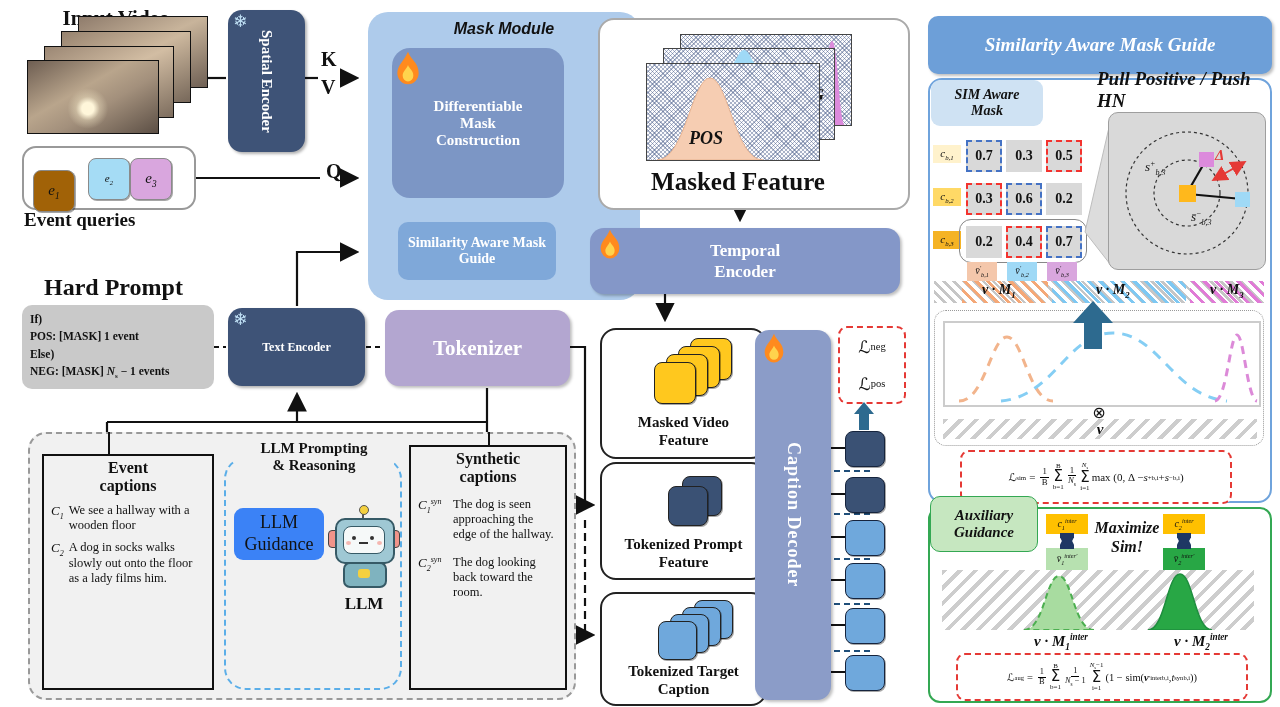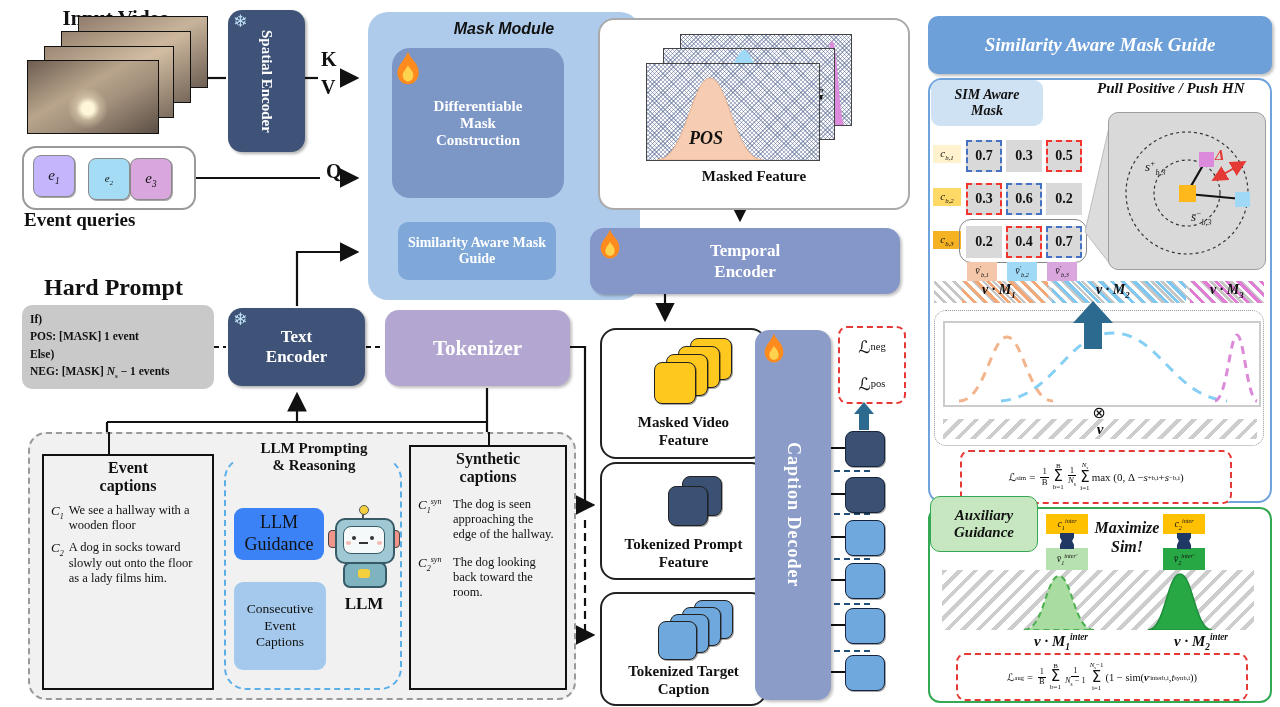--- a/index.html
+++ b/index.html
@@ -99,21 +99,21 @@
   <div class="abs rbox" style="left:228px;top:10px;width:77px;height:142px;background:#3E5377;box-shadow:2px 2px 3px rgba(0,0,0,.3)">
     <span class="snow">❄</span>
     <div class="vtext bold white ctr" style="width:100%;height:100%;font-size:15px;line-height:1.6">Spatial Encoder</div>
   </div>
 
   <div class="abs bold" style="left:321px;top:48px;font-size:20px">K</div>
   <div class="abs bold" style="left:321px;top:76px;font-size:20px">V</div>
   <div class="abs bold" style="left:326px;top:160px;font-size:20px">Q</div>
 
   <div class="abs" style="left:22px;top:146px;width:170px;height:60px;border:2px solid #999;border-radius:14px;background:#fff">
-    <div class="sq ctr it" style="left:9px;top:7px;width:40px;height:40px;background:#c4b5fd;border-color:#8a8a8a">
+    <div class="sq ctr it" style="left:9px;top:22px;width:40px;height:40px;background:#a16207;border-color:#8a8a8a">
       <span style="font-size:15px"><span>e</span><sub>1</sub></span>
     </div>
     <div class="sq ctr it" style="left:64px;top:10px;width:40px;height:40px;background:#A5DCF5;border-color:#8a8a8a">
       <span style="font-size:11px"><span>e</span><sub>2</sub></span>
     </div>
     <div class="sq ctr it" style="left:106px;top:10px;width:40px;height:40px;background:#D9A6DE;border-color:#8a8a8a">
       <span style="font-size:15px"><span>e</span><sub>3</sub></span>
     </div>
   </div>
   <div class="abs bold" style="left:24px;top:209px;font-size:19px">Event queries</div>
@@ -121,21 +121,21 @@
   <div class="abs bold" style="left:44px;top:274px;font-size:24px">Hard Prompt</div>
   <div class="abs" style="left:22px;top:305px;width:192px;height:84px;background:#C9C9C9;border-radius:10px;padding:6px 8px;box-sizing:border-box;font-size:11.5px;font-weight:bold;line-height:1.5">
     <div>If)</div>
     <div>POS:  [MASK] 1 event</div>
     <div>Else)</div>
     <div><span>NEG: [MASK] </span><span class="it">N</span><sub>s</sub><span> − 1 events</span></div>
   </div>
 
   <div class="abs rbox" style="left:228px;top:308px;width:137px;height:78px;background:#3E5377;box-shadow:2px 2px 3px rgba(0,0,0,.3)">
     <span class="snow">❄</span>
-    <div class="ctr bold white" style="width:100%;height:100%;font-size:17px;line-height:1.2">
+    <div class="ctr bold white" style="width:100%;height:100%;font-size:12px;line-height:1.2">
         <span style="width:80px">Text Encoder</span>
       </div>
   </div>
 
   <div class="abs rbox ctr bold white" style="left:385px;top:310px;width:185px;height:76px;background:#B3A6D0;font-size:21px;box-shadow:2px 2px 3px rgba(0,0,0,.25)">
     <span>Tokenizer</span>
   </div>
 
   <div class="abs" style="left:368px;top:12px;width:272px;height:288px;background:#AECBEB;border-radius:20px">
     <div class="ctr bold it sans" style="width:100%;margin-top:8px;font-size:16px">Mask Module</div>
@@ -158,21 +158,21 @@
           <path d="M66,16 C72,16 74,1 80,1 C86,1 88,16 94,16 Z" fill="#9FD9F6"></path>
         </svg>
       <div class="abs bold it" style="right:10px;top:36px;font-size:17px">NEG</div>
     </div>
     <div class="abs hatchA" style="left:46px;top:43px;width:172px;height:96px">
       <svg width="172" height="96">
           <path d="M10,96 C38,96 45,14 63,14 C81,14 88,96 116,96 Z" fill="#F6CDB2" stroke="#E8B390"></path>
         </svg>
       <div class="abs bold it" style="left:42px;top:64px;font-size:18px">POS</div>
     </div>
-    <div class="abs ctr bold" style="left:44px;top:148px;width:220px;font-size:15px">Masked Feature</div>
+    <div class="abs ctr bold" style="left:28px;top:148px;width:220px;font-size:25px">Masked Feature</div>
   </div>
 
   <div class="abs rbox ctr bold white" style="left:590px;top:228px;width:310px;height:66px;background:#8497C8;font-size:17px;line-height:1.25;box-shadow:2px 2px 3px rgba(0,0,0,.25)">
     <span style="width:110px">Temporal Encoder</span>
   </div>
 
   <div class="abs feature-box" style="left:600px;top:462px;width:163px;height:114px">
     <div class="sq" style="left:80px;top:12px;width:38px;height:38px;background:#3A5174"></div>
     <div class="sq" style="left:66px;top:22px;width:38px;height:38px;background:#3A5174"></div>
     <div class="abs ctr bold" style="left:0;bottom:7px;width:100%;font-size:15px;line-height:1.2">
@@ -245,33 +245,30 @@
     <div class="abs" style="left:12px;top:20px;width:172px;height:236px;border:2.5px solid #111;box-sizing:border-box">
       <div class="ctr bold" style="margin-top:3px;font-size:16px;line-height:1.15">
           <span style="width:80px">Event captions</span>
         </div>
       <div class="caprow">
         <span class="capid"><span>C</span><sub>1</sub></span>
         <span class="captext">We see a hallway with a wooden floor</span>
       </div>
       <div class="caprow">
         <span class="capid"><span>C</span><sub>2</sub></span>
-        <span class="captext">A dog in socks toward slowly out onto the floor as a lady films him.</span>
+        <span class="captext">A dog in socks walks slowly out onto the floor as a lady films him.</span>
       </div>
     </div>
 
     <div class="abs" style="left:194px;top:23px;width:178px;height:233px;border:2px dashed #5BAEE8;border-radius:22px;box-sizing:border-box"></div>
     <div class="abs ctr bold" style="left:204px;top:6px;width:160px;font-size:15px;line-height:1.15;background:#F1F1F1">
       <span style="width:110px">LLM Prompting &amp; Reasoning</span>
       </div>
     <div class="abs ctr" style="left:204px;top:74px;width:90px;height:52px;background:#3b82f6;border-radius:9px;font-size:18px;line-height:1.2">
       <span style="width:70px">LLM Guidance</span>
-      </div>
-    <div class="abs ctr" style="left:204px;top:148px;width:92px;height:88px;background:#A4C9EC;border-radius:9px;font-size:13.5px;line-height:1.25">
-      <span style="width:80px">Consecutive Event Captions</span>
       </div>
 
     <div class="abs" style="left:300px;top:76px;width:68px;height:80px">
       <div class="abs" style="left:32px;top:0;width:2px;height:8px;background:#555"></div>
       <div class="abs" style="left:29px;top:-5px;width:8px;height:8px;border-radius:50%;background:#F4D03F;border:1px solid #555"></div>
       <div class="abs" style="left:-2px;top:20px;width:9px;height:16px;background:#F1948A;border:1.5px solid #444;border-radius:4px"></div>
       <div class="abs" style="left:59px;top:20px;width:9px;height:16px;background:#F1948A;border:1.5px solid #444;border-radius:4px"></div>
       <div class="abs" style="left:5px;top:8px;width:56px;height:42px;background:#9FC8D4;border:2px solid #365A66;border-radius:10px">
         <div class="abs" style="left:6px;top:6px;width:40px;height:26px;background:#F6F9F9;border:1.5px solid #365A66;border-radius:8px">
           <div class="abs" style="left:8px;top:9px;width:4px;height:4px;border-radius:50%;background:#333"></div>
@@ -304,21 +301,21 @@
 
   <div class="abs ctr bold it white" style="left:928px;top:16px;width:344px;height:58px;background:#6D9FD8;border-radius:10px;font-size:19px;box-shadow:2px 2px 3px rgba(0,0,0,.25)">
     <span>Similarity Aware Mask Guide</span>
   </div>
 
   <div class="abs" style="left:928px;top:78px;width:344px;height:425px;background:#fff;border:2px solid #6FA3DC;border-radius:14px;box-sizing:border-box"></div>
 
   <div class="abs ctr bold it" style="left:931px;top:80px;width:112px;height:46px;background:#CFE2F3;border-radius:9px;font-size:14px;line-height:1.15">
     <span style="width:80px">SIM Aware Mask</span>
     </div>
-  <div class="abs bold it" style="left:1097px;top:80px;font-size:15px">Pull Positive / Push HN</div>
+  <div class="abs bold it" style="left:1097px;top:68px;font-size:19px">Pull Positive / Push HN</div>
 
   <div class="abs ctr it" style="left:933px;top:145px;width:28px;height:18px;background:#FFF2CC;font-size:11px">
     <span><span>c</span><sub>b,1</sub></span>
     </div>
   <div class="abs ctr it" style="left:933px;top:188px;width:28px;height:18px;background:#FFD966;font-size:11px">
     <span><span>c</span><sub>b,2</sub></span>
     </div>
   <div class="abs ctr it" style="left:933px;top:231px;width:28px;height:18px;background:#F5B324;font-size:11px">
     <span><span>c</span><sub>b,3</sub></span>
     </div>

